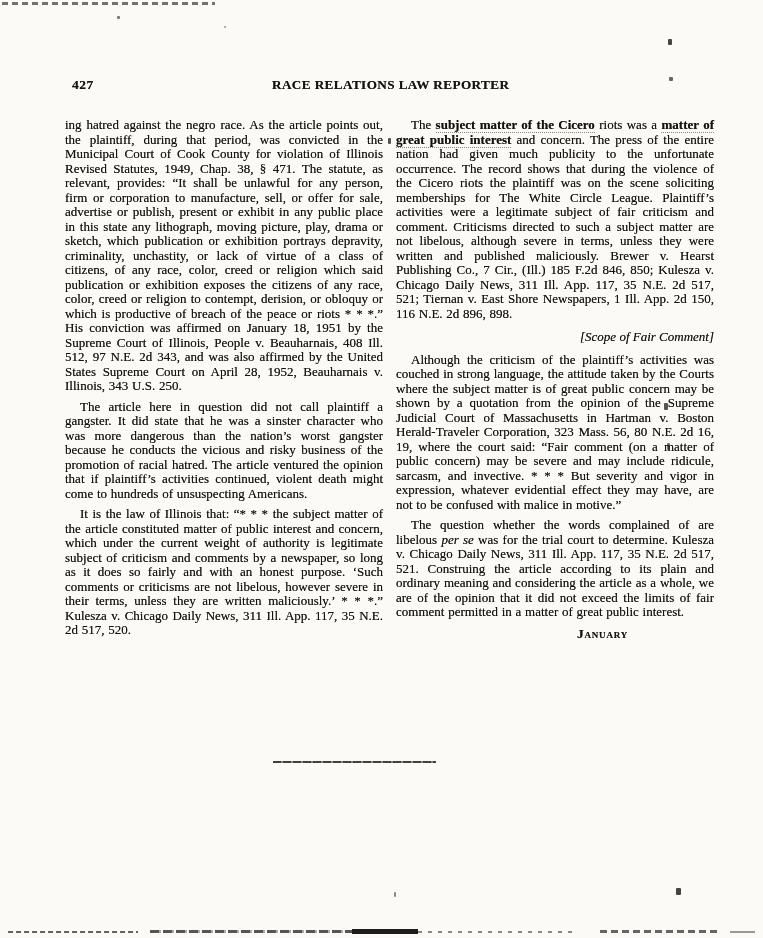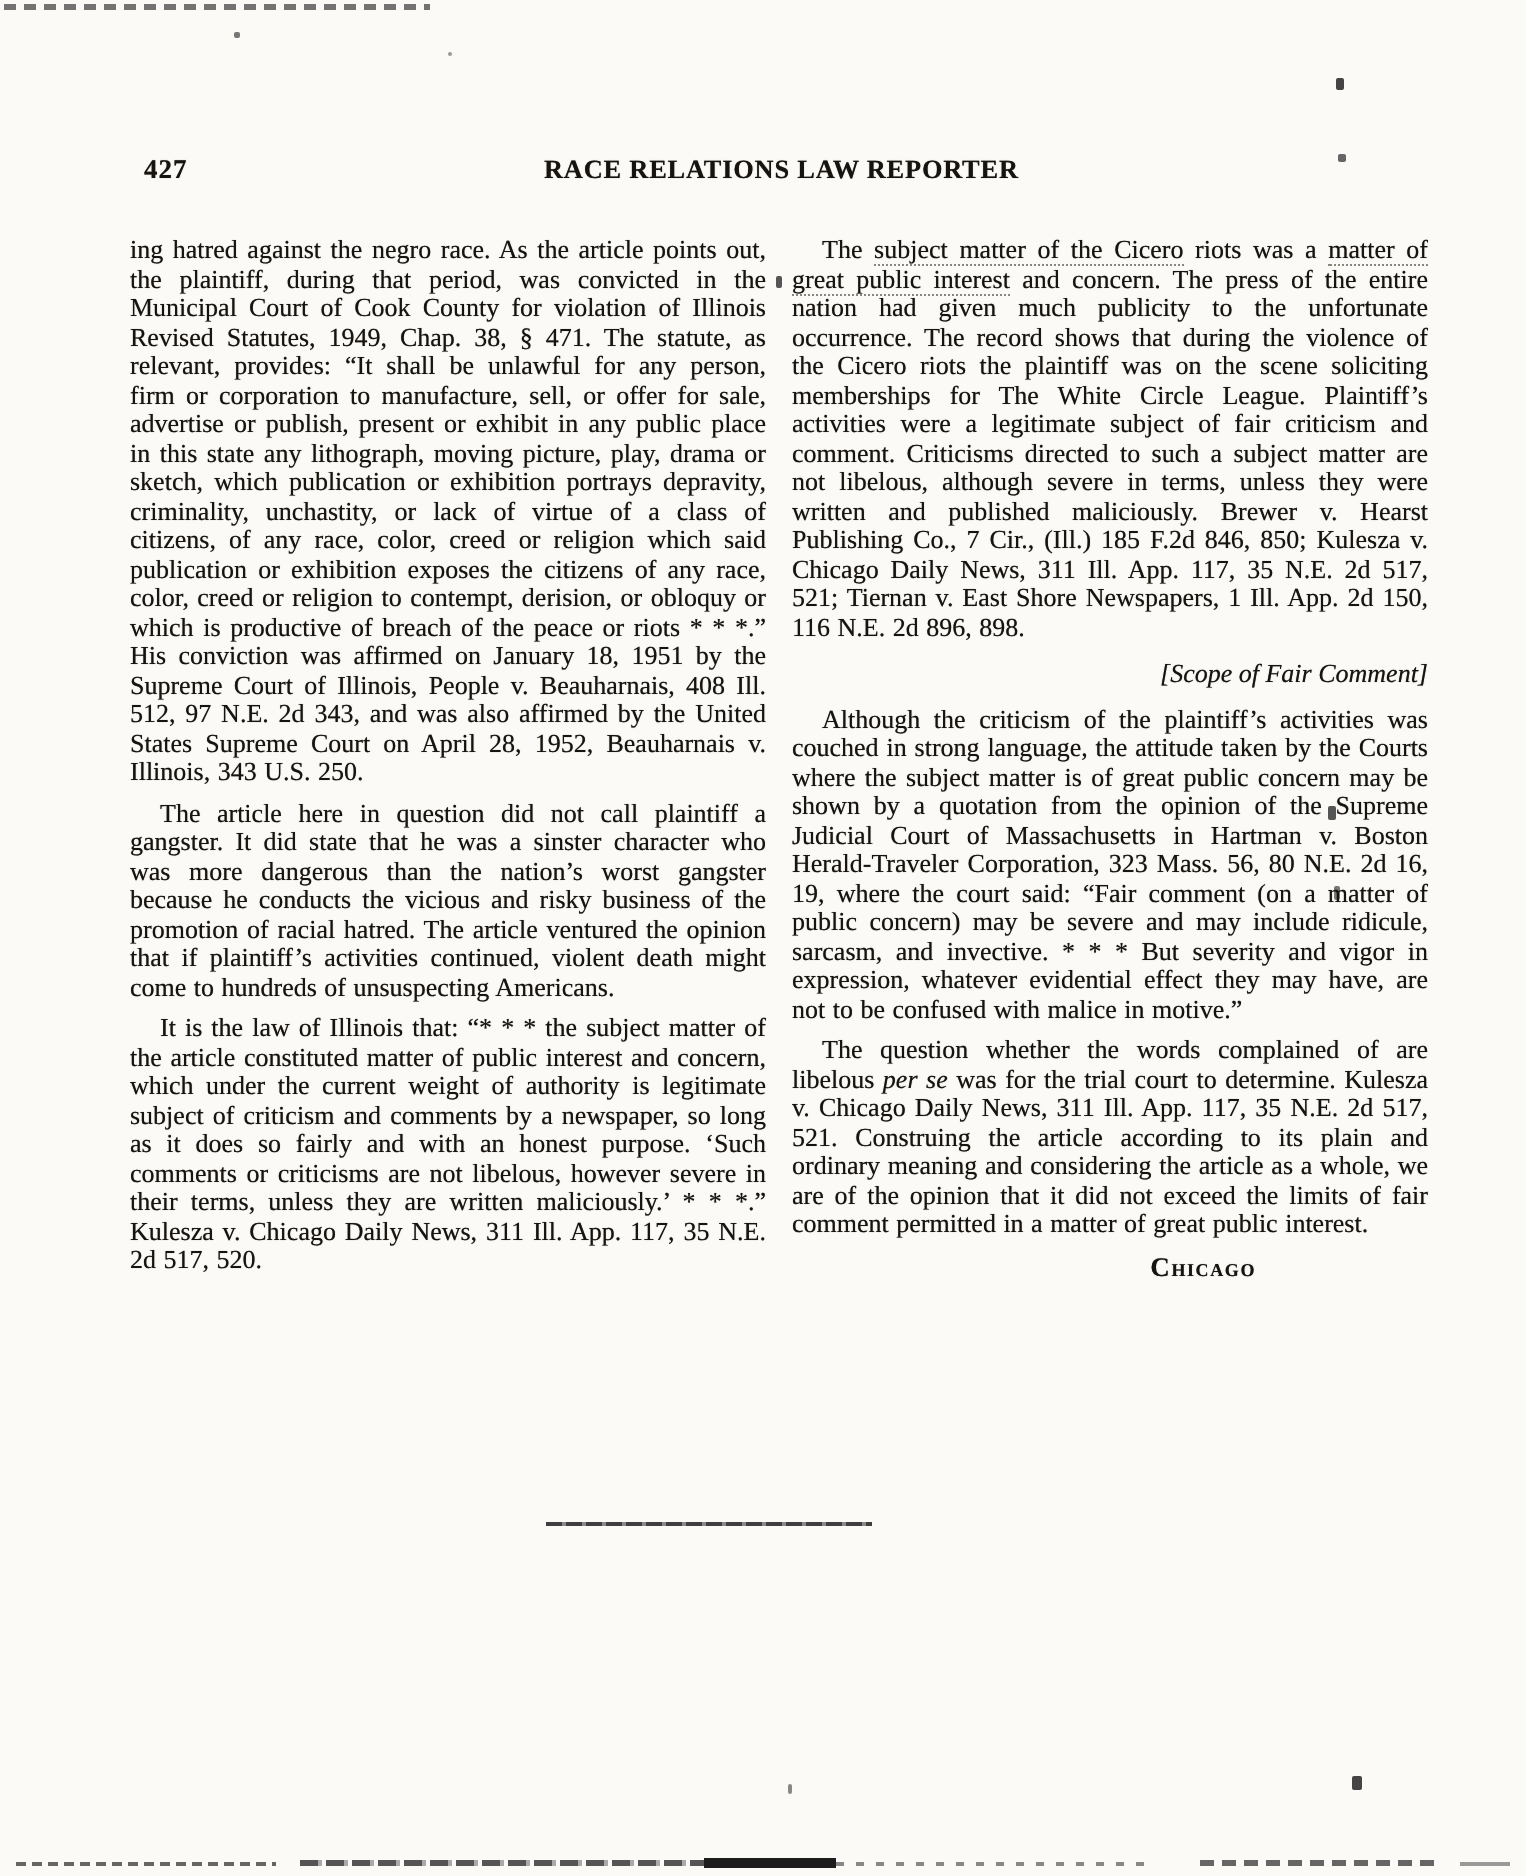--- a/index.html
+++ b/index.html
@@ -50,20 +50,21 @@
   .indent { text-indent: 15px; }
   .section-heading {
     margin: 9px 0 8px 1px;
     font-size: 13px;
     font-style: italic;
     line-height: 14.5px;
     text-align: right;
   }
   .u-art {
     border-bottom: 1px dotted rgba(45,40,30,0.55);
+    font-weight: bold;
   }
   .per-se { font-style: italic; }
   .judgment-line { text-indent: 15px; }
   .disposition-line {
     margin: 1px 86px 0 0;
     text-align: right;
     font-variant: small-caps;
     font-weight: bold;
     font-size: 13.5px;
     letter-spacing: 0.8px;
@@ -121,17 +122,17 @@
     <div class="col">
       <p class="indent"><span>The </span><span class="u-art">subject matter of the Cicero</span><span> riots was a </span><span class="u-art">matter of great public interest</span><span> and concern.  The press of the entire nation had given much publicity to the unfortunate occurrence.  The record shows that during the violence of the Cicero riots the plaintiff was on the scene soliciting memberships for The White Circle League. Plaintiff’s activities were a legitimate subject of fair criticism and comment.  Criticisms directed to such a subject matter are not libelous, although severe in terms, unless they were written and published maliciously.  Brewer v. Hearst Publishing Co., 7 Cir., (Ill.) 185 F.2d 846, 850; Kulesza v. Chicago Daily News, 311 Ill. App. 117, 35 N.E. 2d 517, 521; Tiernan v. East Shore Newspapers, 1 Ill. App. 2d 150, 116 N.E. 2d 896, 898.</span></p>
 
       <div class="section-heading">[Scope of Fair Comment]</div>
 
       <p class="indent">Although the criticism of the plaintiff’s activities was couched in strong language, the attitude taken by the Courts where the subject matter is of great public concern may be shown by a quotation from the opinion of the Supreme Judicial Court of Massachusetts in Hartman v. Boston Herald-Traveler Corporation, 323 Mass. 56, 80 N.E. 2d 16, 19, where the court said: “Fair comment (on a matter of public concern) may be severe and may include ridicule, sarcasm, and invective. * * * But severity and vigor in expression, whatever evidential effect they may have, are not to be confused with malice in motive.”</p>
 
       <p class="indent"><span>The question whether the words complained of are libelous </span><span class="per-se">per se</span><span> was for the trial court to determine.  Kulesza v. Chicago Daily News, 311 Ill. App. 117, 35 N.E. 2d 517, 521.  Construing the article according to its plain and ordinary meaning and considering the article as a whole, we are of the opinion that it did not exceed the limits of fair comment permitted in a matter of great public interest.</span></p>
 
 
-      <div class="disposition-line">Chicago</div>
+      <div class="disposition-line">January</div>
     </div>
 
   </div>
 </div>
 
 </body></html>

